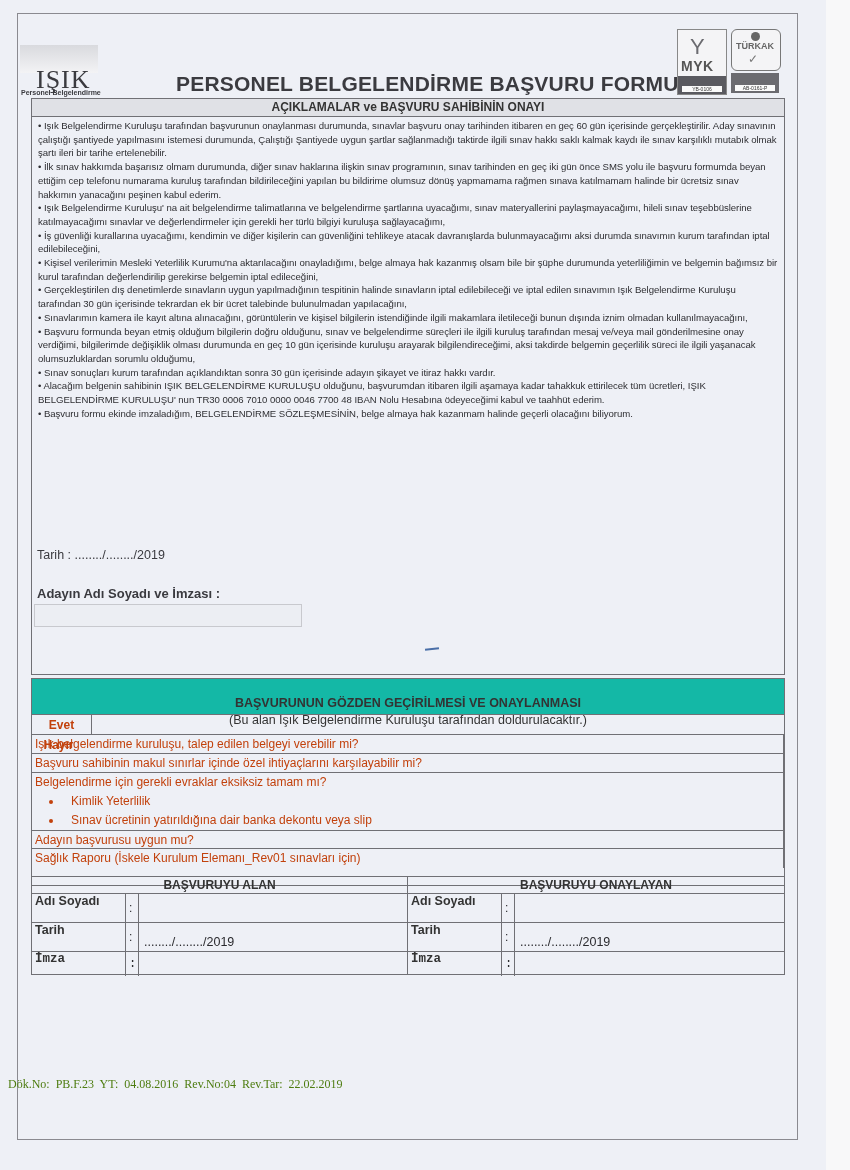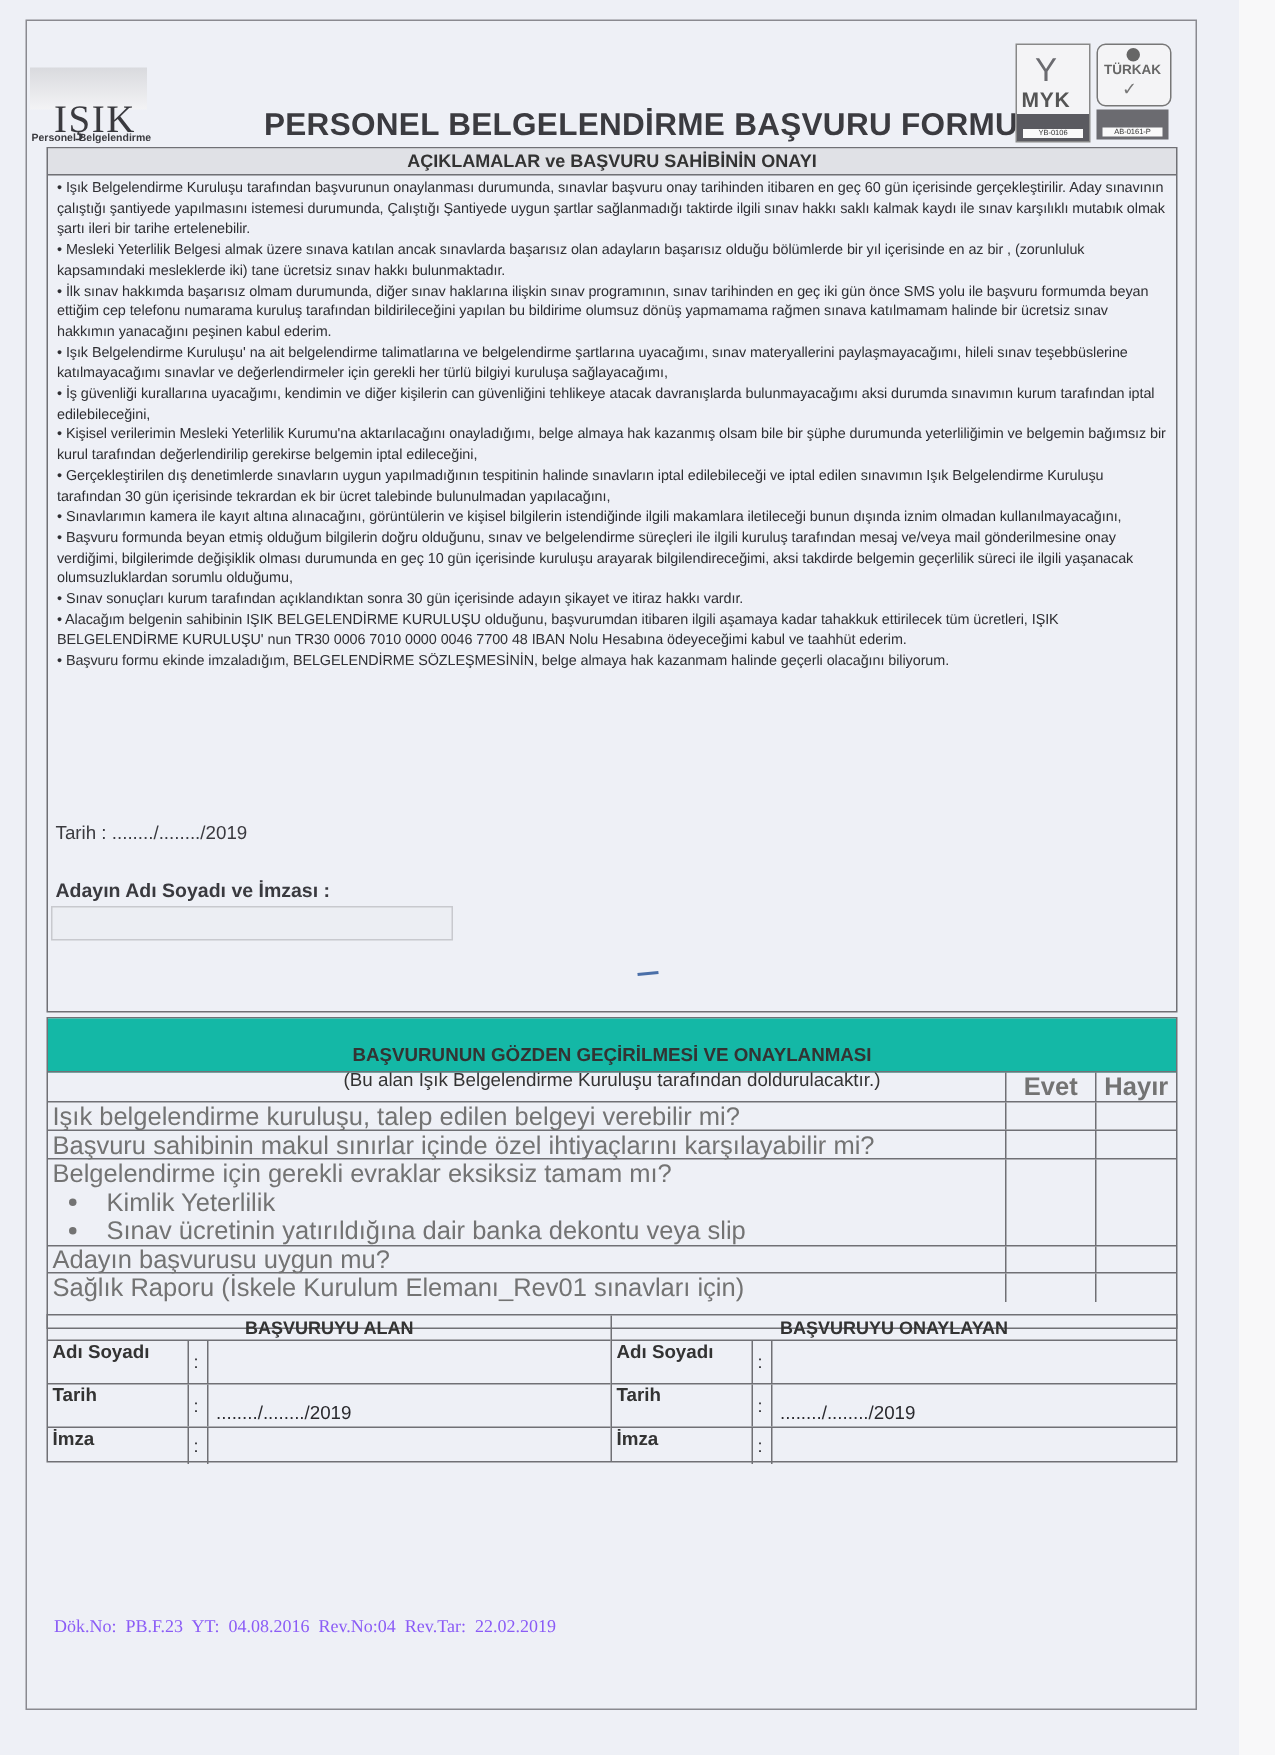--- a/index.html
+++ b/index.html
@@ -28,39 +28,39 @@
   .terms{padding:2px 5px 0 6px;font-size:9.6px;line-height:13.7px;color:#2f2f33;letter-spacing:-0.05px;}
   .terms p{margin:0;}
   .terms p.bold{font-weight:bold;}
   .tarih{position:absolute;left:5px;top:449px;font-size:12.5px;color:#3a3a3f;}
   .aday{position:absolute;left:5px;top:487px;font-size:13px;font-weight:bold;color:#3a3a3f;}
   .sig-box{position:absolute;left:2px;top:505px;width:266px;height:21px;border:1px solid #c8c9ce;background:#eceef3;}
   .stroke{position:absolute;left:425px;top:648px;width:14px;height:2px;background:#4a6fa8;transform:rotate(-6deg);}
   .sec2{top:678px;height:208px;}
   .sec2 .hdr{height:36px;background:#14b8a6;border-bottom:1px solid #707075;text-align:center;font-size:12.5px;line-height:17px;color:#333;padding-top:16px;box-sizing:border-box;}
   .sec2 .hdr .h1{font-weight:bold;}
-  .row{display:flex;border-bottom:1px solid #707075;box-sizing:border-box;font-size:17px;color:#737373;}
+  .row{display:flex;border-bottom:1px solid #707075;box-sizing:border-box;font-size:12px;color:#c2410c;flex-direction:column;}
   .row:last-child{border-bottom:none;}
   .row .q{flex:1;padding-left:3px;border-right:1px solid #707075;}
   .row .c{width:59px;border-right:1px solid #707075;text-align:center;font-weight:bold;}
   .row .c.last{width:53px;border-right:none;}
   .row .q ul{margin:0;padding-left:28px;}
   .row .q li{list-style:disc;padding-left:8px;line-height:19px;}
   .sec3{top:876px;height:99px;display:flex;}
   .half{width:50%;box-sizing:border-box;}
   .half.left{border-right:1px solid #707075;}
   .half .hh{height:16px;text-align:center;font-weight:bold;font-size:12px;border-bottom:1px solid #707075;line-height:16px;color:#333;}
   .frow{display:flex;border-bottom:1px solid #707075;box-sizing:border-box;}
-  .frow:last-child{border-bottom:none;}
+  .frow:last-child{border-bottom:none;font-family:Liberation Mono, monospace;}
   .frow .lbl{width:90px;padding-left:3px;font-weight:bold;font-size:12.5px;border-right:1px solid #707075;color:#333;}
   .frow .col{width:12px;border-right:1px solid #707075;text-align:center;font-size:12px;position:relative;}
   .frow .col span{position:absolute;left:3px;top:50%;transform:translateY(-50%);}
   .frow .val{flex:1;position:relative;font-size:12.5px;}
   .frow .val span{position:absolute;left:5px;bottom:2px;}
-  .footer{position:absolute;left:36px;top:1077px;font-family:"Liberation Serif",serif;font-size:12px;color:#8b5cf6;word-spacing:3px;}
+  .footer{position:absolute;left:8px;top:1077px;font-family:"Liberation Serif",serif;font-size:12px;color:#4d7c0f;word-spacing:3px;}
 </style>
 </head>
 <body>
 
 <div class="page">
   <div class="frame"></div>
 
   <div class="logo">
     <div class="logo-rays"></div>
     <div class="logo-text">IŞIK</div>
@@ -82,21 +82,20 @@
     <div class="chk">✓</div>
   </div>
   <div class="badge-tk-bar">
     <div class="bar-id">AB-0161-P</div>
   </div>
 
   <div class="tbl sec1">
     <div class="hdr">AÇIKLAMALAR ve BAŞVURU SAHİBİNİN ONAYI</div>
     <div class="terms">
       <p>• Işık Belgelendirme Kuruluşu tarafından başvurunun onaylanması durumunda, sınavlar başvuru onay tarihinden itibaren en geç 60 gün içerisinde gerçekleştirilir. Aday sınavının çalıştığı şantiyede yapılmasını istemesi durumunda, Çalıştığı Şantiyede uygun şartlar sağlanmadığı taktirde ilgili sınav hakkı saklı kalmak kaydı ile sınav karşılıklı mutabık olmak şartı ileri bir tarihe ertelenebilir.</p>
-      <p>• Mesleki Yeterlilik Belgesi almak üzere sınava katılan ancak sınavlarda başarısız olan adayların başarısız olduğu bölümlerde bir yıl içerisinde en az bir , (zorunluluk kapsamındaki mesleklerde iki) tane ücretsiz sınav hakkı bulunmaktadır.</p>
       <p>• İlk sınav hakkımda başarısız olmam durumunda, diğer sınav haklarına ilişkin sınav programının, sınav tarihinden en geç iki gün önce SMS yolu ile başvuru formumda beyan ettiğim cep telefonu numarama kuruluş tarafından bildirileceğini yapılan bu bildirime olumsuz dönüş yapmamama rağmen sınava katılmamam halinde bir ücretsiz sınav hakkımın yanacağını peşinen kabul ederim.</p>
       <p>• Işık Belgelendirme Kuruluşu' na ait belgelendirme talimatlarına ve belgelendirme şartlarına uyacağımı, sınav materyallerini paylaşmayacağımı, hileli sınav teşebbüslerine katılmayacağımı sınavlar ve değerlendirmeler için gerekli her türlü bilgiyi kuruluşa sağlayacağımı,</p>
       <p>• İş güvenliği kurallarına uyacağımı, kendimin ve diğer kişilerin can güvenliğini tehlikeye atacak davranışlarda bulunmayacağımı aksi durumda sınavımın kurum tarafından iptal edilebileceğini,</p>
       <p>• Kişisel verilerimin Mesleki Yeterlilik Kurumu'na aktarılacağını onayladığımı, belge almaya hak kazanmış olsam bile bir şüphe durumunda yeterliliğimin ve belgemin bağımsız bir kurul tarafından değerlendirilip gerekirse belgemin iptal edileceğini,</p>
       <p>• Gerçekleştirilen dış denetimlerde sınavların uygun yapılmadığının tespitinin halinde sınavların iptal edilebileceği ve iptal edilen sınavımın Işık Belgelendirme Kuruluşu tarafından 30 gün içerisinde tekrardan ek bir ücret talebinde bulunulmadan yapılacağını,</p>
       <p>• Sınavlarımın kamera ile kayıt altına alınacağını, görüntülerin ve kişisel bilgilerin istendiğinde ilgili makamlara iletileceği bunun dışında iznim olmadan kullanılmayacağını,</p>
       <p>• Başvuru formunda beyan etmiş olduğum bilgilerin doğru olduğunu, sınav ve belgelendirme süreçleri ile ilgili kuruluş tarafından mesaj ve/veya mail gönderilmesine onay verdiğimi,  bilgilerimde değişiklik olması durumunda en geç 10 gün içerisinde kuruluşu arayarak bilgilendireceğimi, aksi takdirde belgemin geçerlilik süreci ile ilgili yaşanacak olumsuzluklardan sorumlu olduğumu,</p>
       <p>• Sınav sonuçları kurum tarafından açıklandıktan sonra 30 gün içerisinde adayın şikayet ve itiraz hakkı vardır.</p>
       <p>• Alacağım belgenin sahibinin IŞIK BELGELENDİRME KURULUŞU olduğunu, başvurumdan itibaren ilgili aşamaya kadar tahakkuk ettirilecek tüm ücretleri, IŞIK BELGELENDİRME KURULUŞU' nun TR30 0006 7010 0000 0046 7700 48 IBAN Nolu Hesabına ödeyeceğimi kabul ve taahhüt ederim.</p>
       <p>• Başvuru formu ekinde imzaladığım, BELGELENDİRME SÖZLEŞMESİNİN, belge almaya hak kazanmam halinde geçerli olacağını biliyorum.</p>

